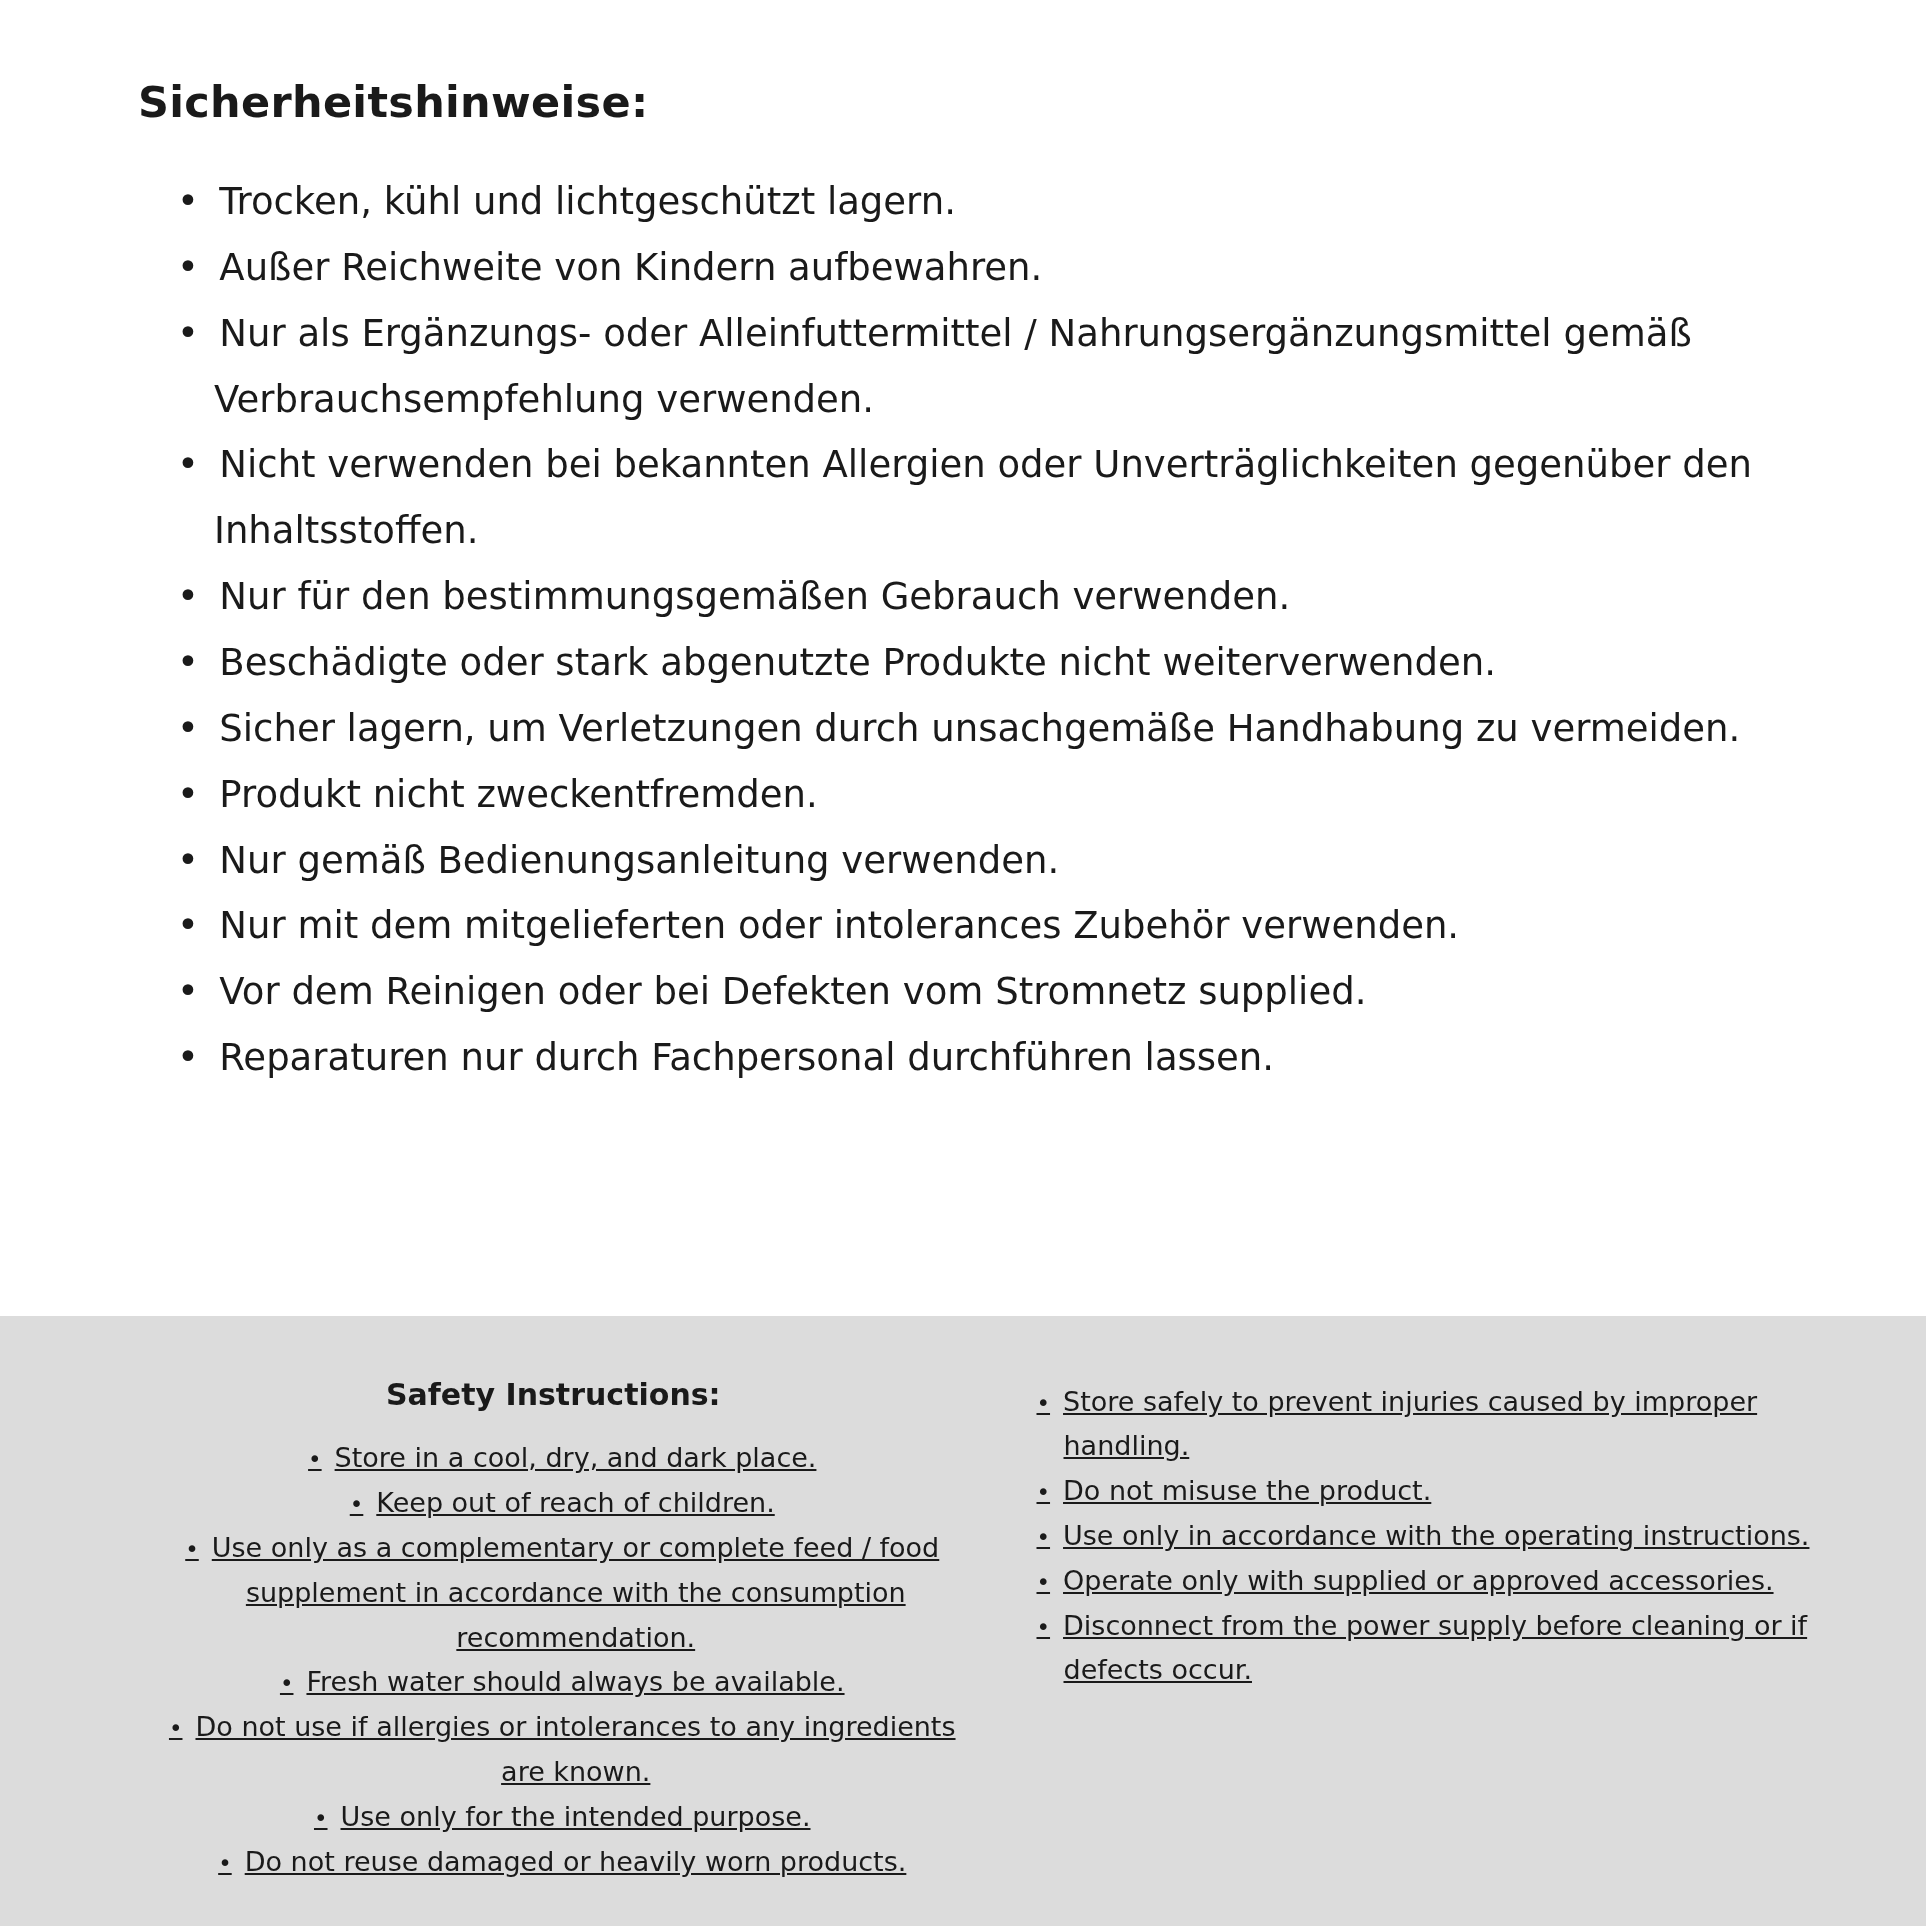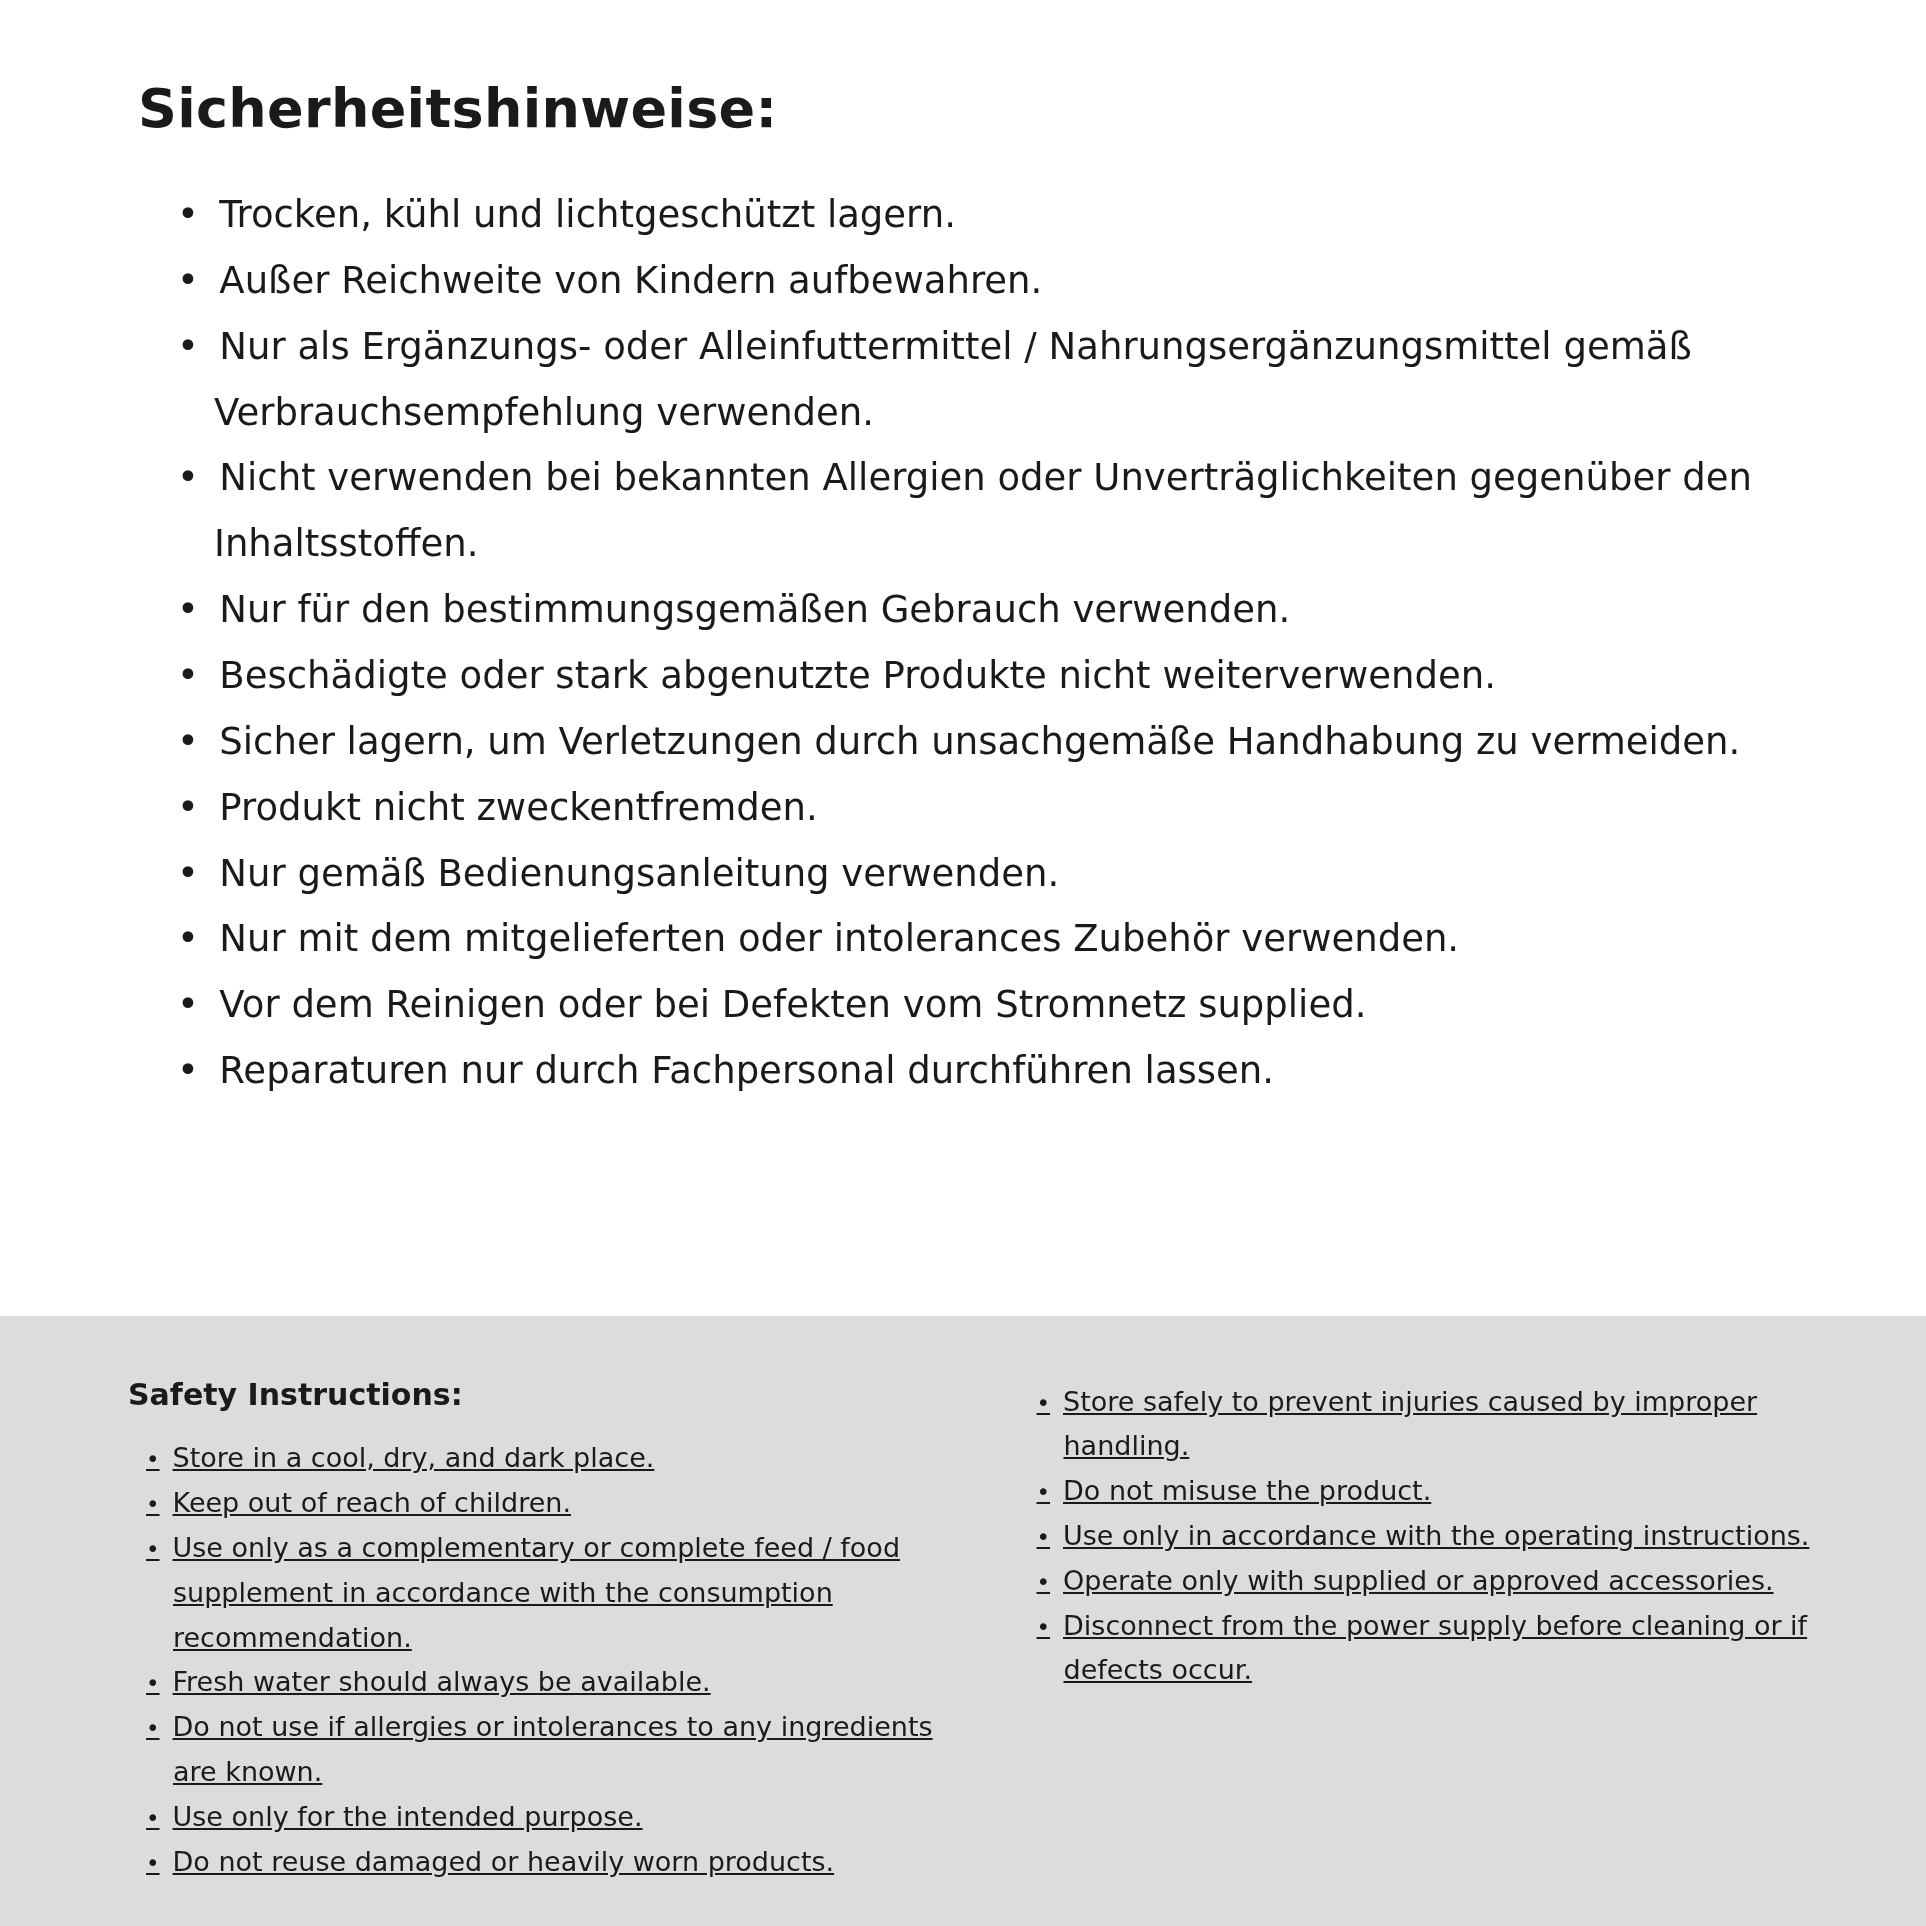--- a/index.html
+++ b/index.html
@@ -19,21 +19,21 @@
     flex-direction: column;
     overflow: hidden;
   }
 
   
   .german-section {
     flex: 1 1 auto;
     padding: 77px 116px 0 138px;
   }
   .german-title {
-    font-size: 54px;
+    font-size: 43px;
     font-weight: 700;
     margin: 0 0 42px 0;
     letter-spacing: 0.3px;
   }
   .german-list {
     list-style: none;
     margin: 0;
     padding: 0 0 0 39px;
     font-size: 37px;
     line-height: 1.78;
@@ -51,21 +51,21 @@
   
   .english-section {
     flex: 0 0 610px;
     height: 610px;
     background: var(--english-bg, #dcdcdc);
     padding: 61px 90px 26px 128px;
     display: flex;
     gap: 58px;
   }
   .english-col { min-width: 0; }
-  .english-col.left  { width: 867px; }
+  .english-col.left  { width: 867px; text-align: center; }
   .english-col.right { width: 815px; padding-top: 2.6px; }
 
   .english-title {
     font-size: 30px;
     font-weight: 700;
     margin: 0 0 24.4px 0;
   }
   .english-list {
     list-style: none;
     margin: 0;

